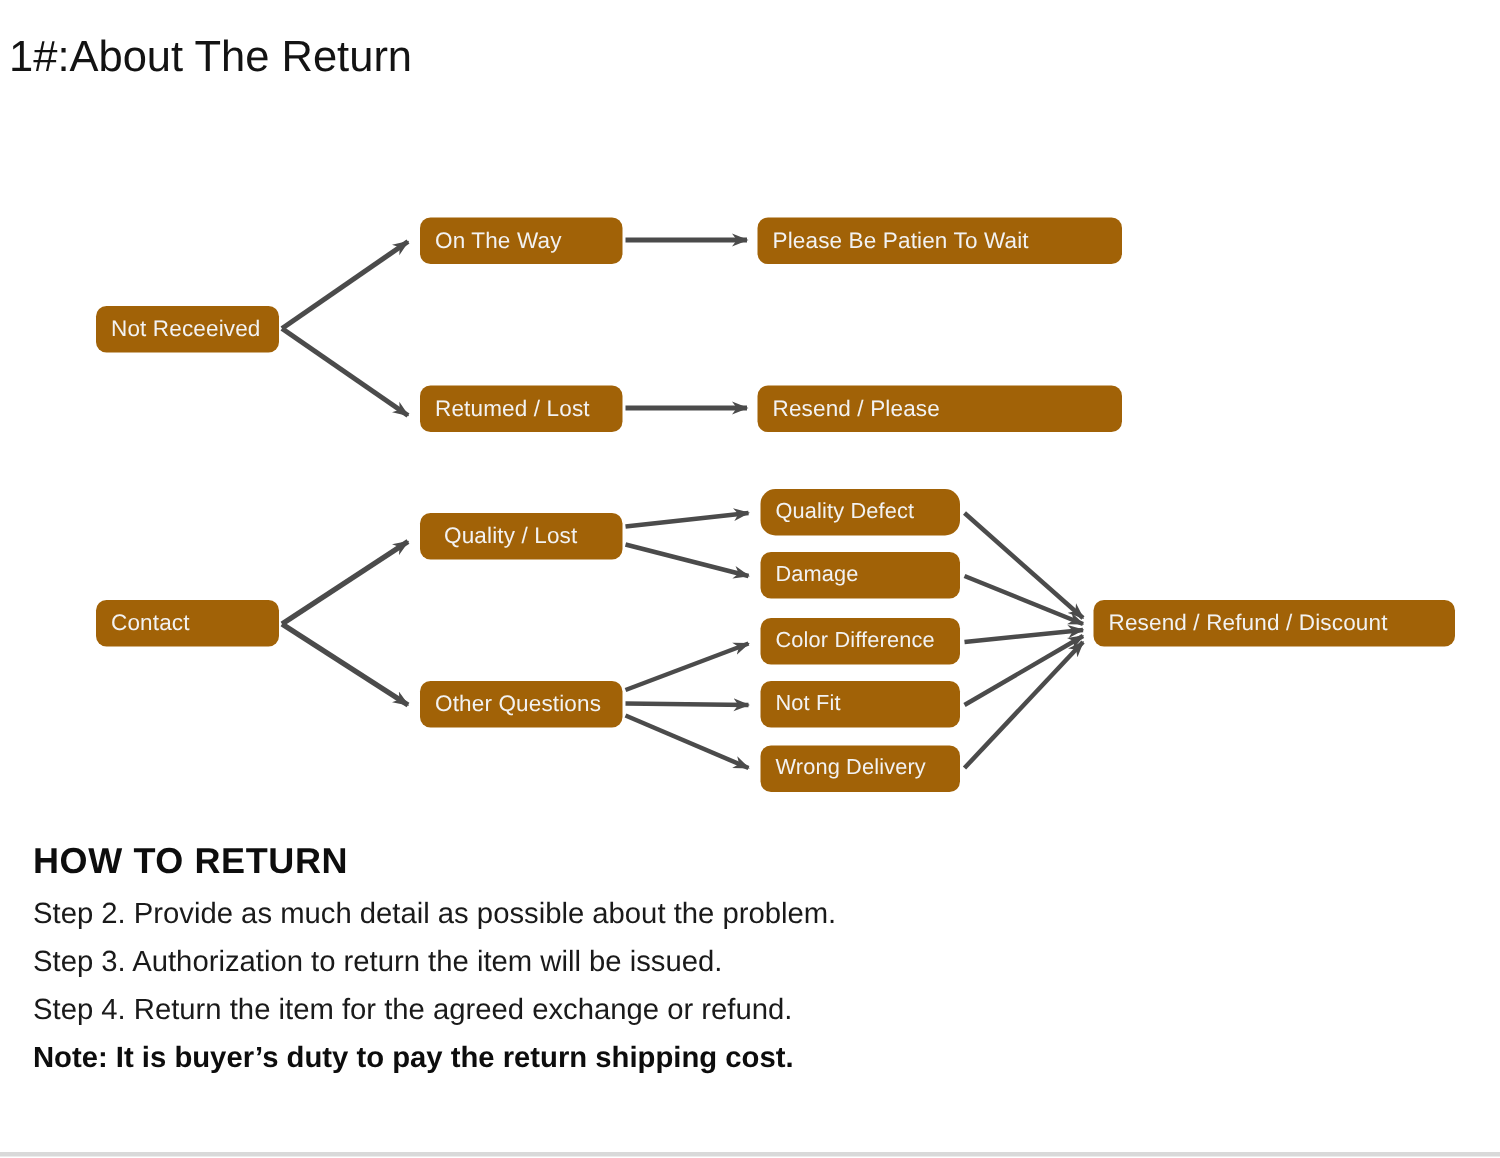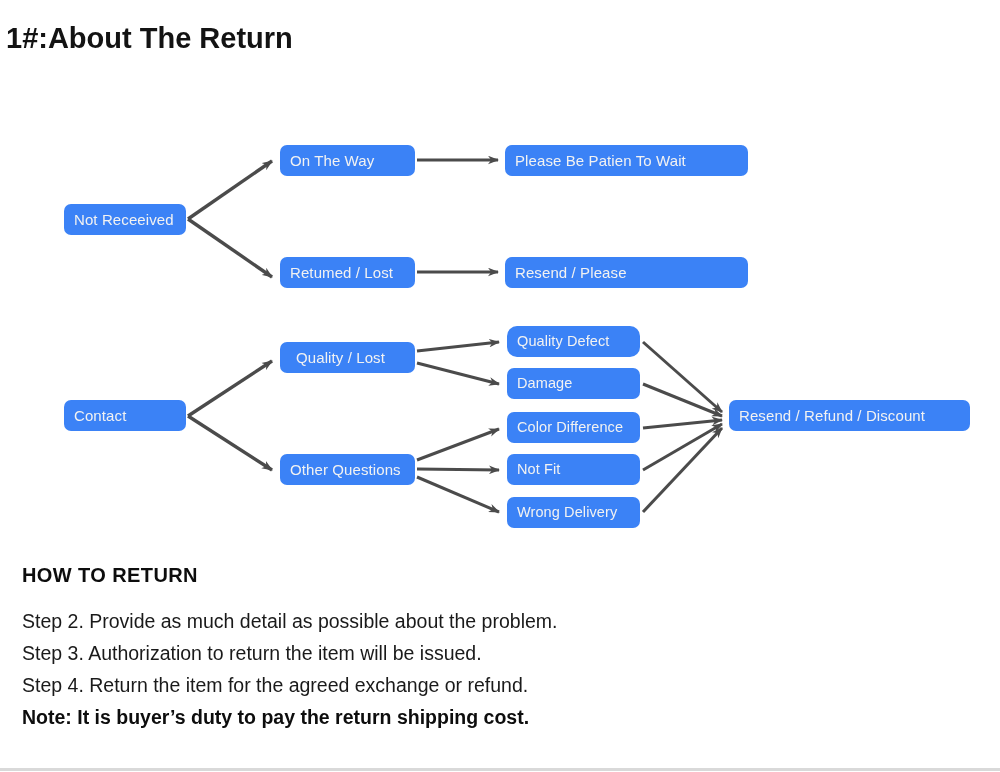--- a/index.html
+++ b/index.html
@@ -23,21 +23,21 @@
     background: #ffffff;
   }
 
   
   .page-title {
     position: absolute;
     left: 6px;
     top: 20px;
     font-size: 29px;
     line-height: 36px;
-    font-weight: 700;
+    font-weight: 400;
     letter-spacing: 0px;
     color: #131313;
     white-space: nowrap;
   }
 
   
   .flow-stage {
     position: absolute;
     left: 0;
     top: 120px;
@@ -48,21 +48,21 @@
     position: absolute;
     left: 0;
     top: 0;
     width: 1000px;
     height: 430px;
     overflow: visible;
   }
 
   .node {
     position: absolute;
-    background: #3b82f6;
+    background: #a16207;
     border-radius: 7px;
     color: #f2f2f2;
     font-size: 15px;
     line-height: 1;
     display: flex;
     align-items: center;
     padding-left: 10px;
     box-sizing: border-box;
     letter-spacing: 0.1px;
     white-space: nowrap;
@@ -71,26 +71,26 @@
   .node.small { font-size: 14.5px; }
 
   
   .howto {
     position: absolute;
     left: 22px;
     top: 560px;
     width: 940px;
   }
   .howto-heading {
-    font-size: 20px;
+    font-size: 24px;
     font-weight: bold;
     line-height: 30px;
     letter-spacing: 0.4px;
     color: #0d0d0d;
-    margin-bottom: 15px;
+    margin-bottom: 3px;
   }
   .howto-step {
     font-size: 19.5px;
     line-height: 32px;
     color: #1a1a1a;
     white-space: nowrap;
   }
   .howto-note {
     font-size: 19.5px;
     line-height: 32px;

